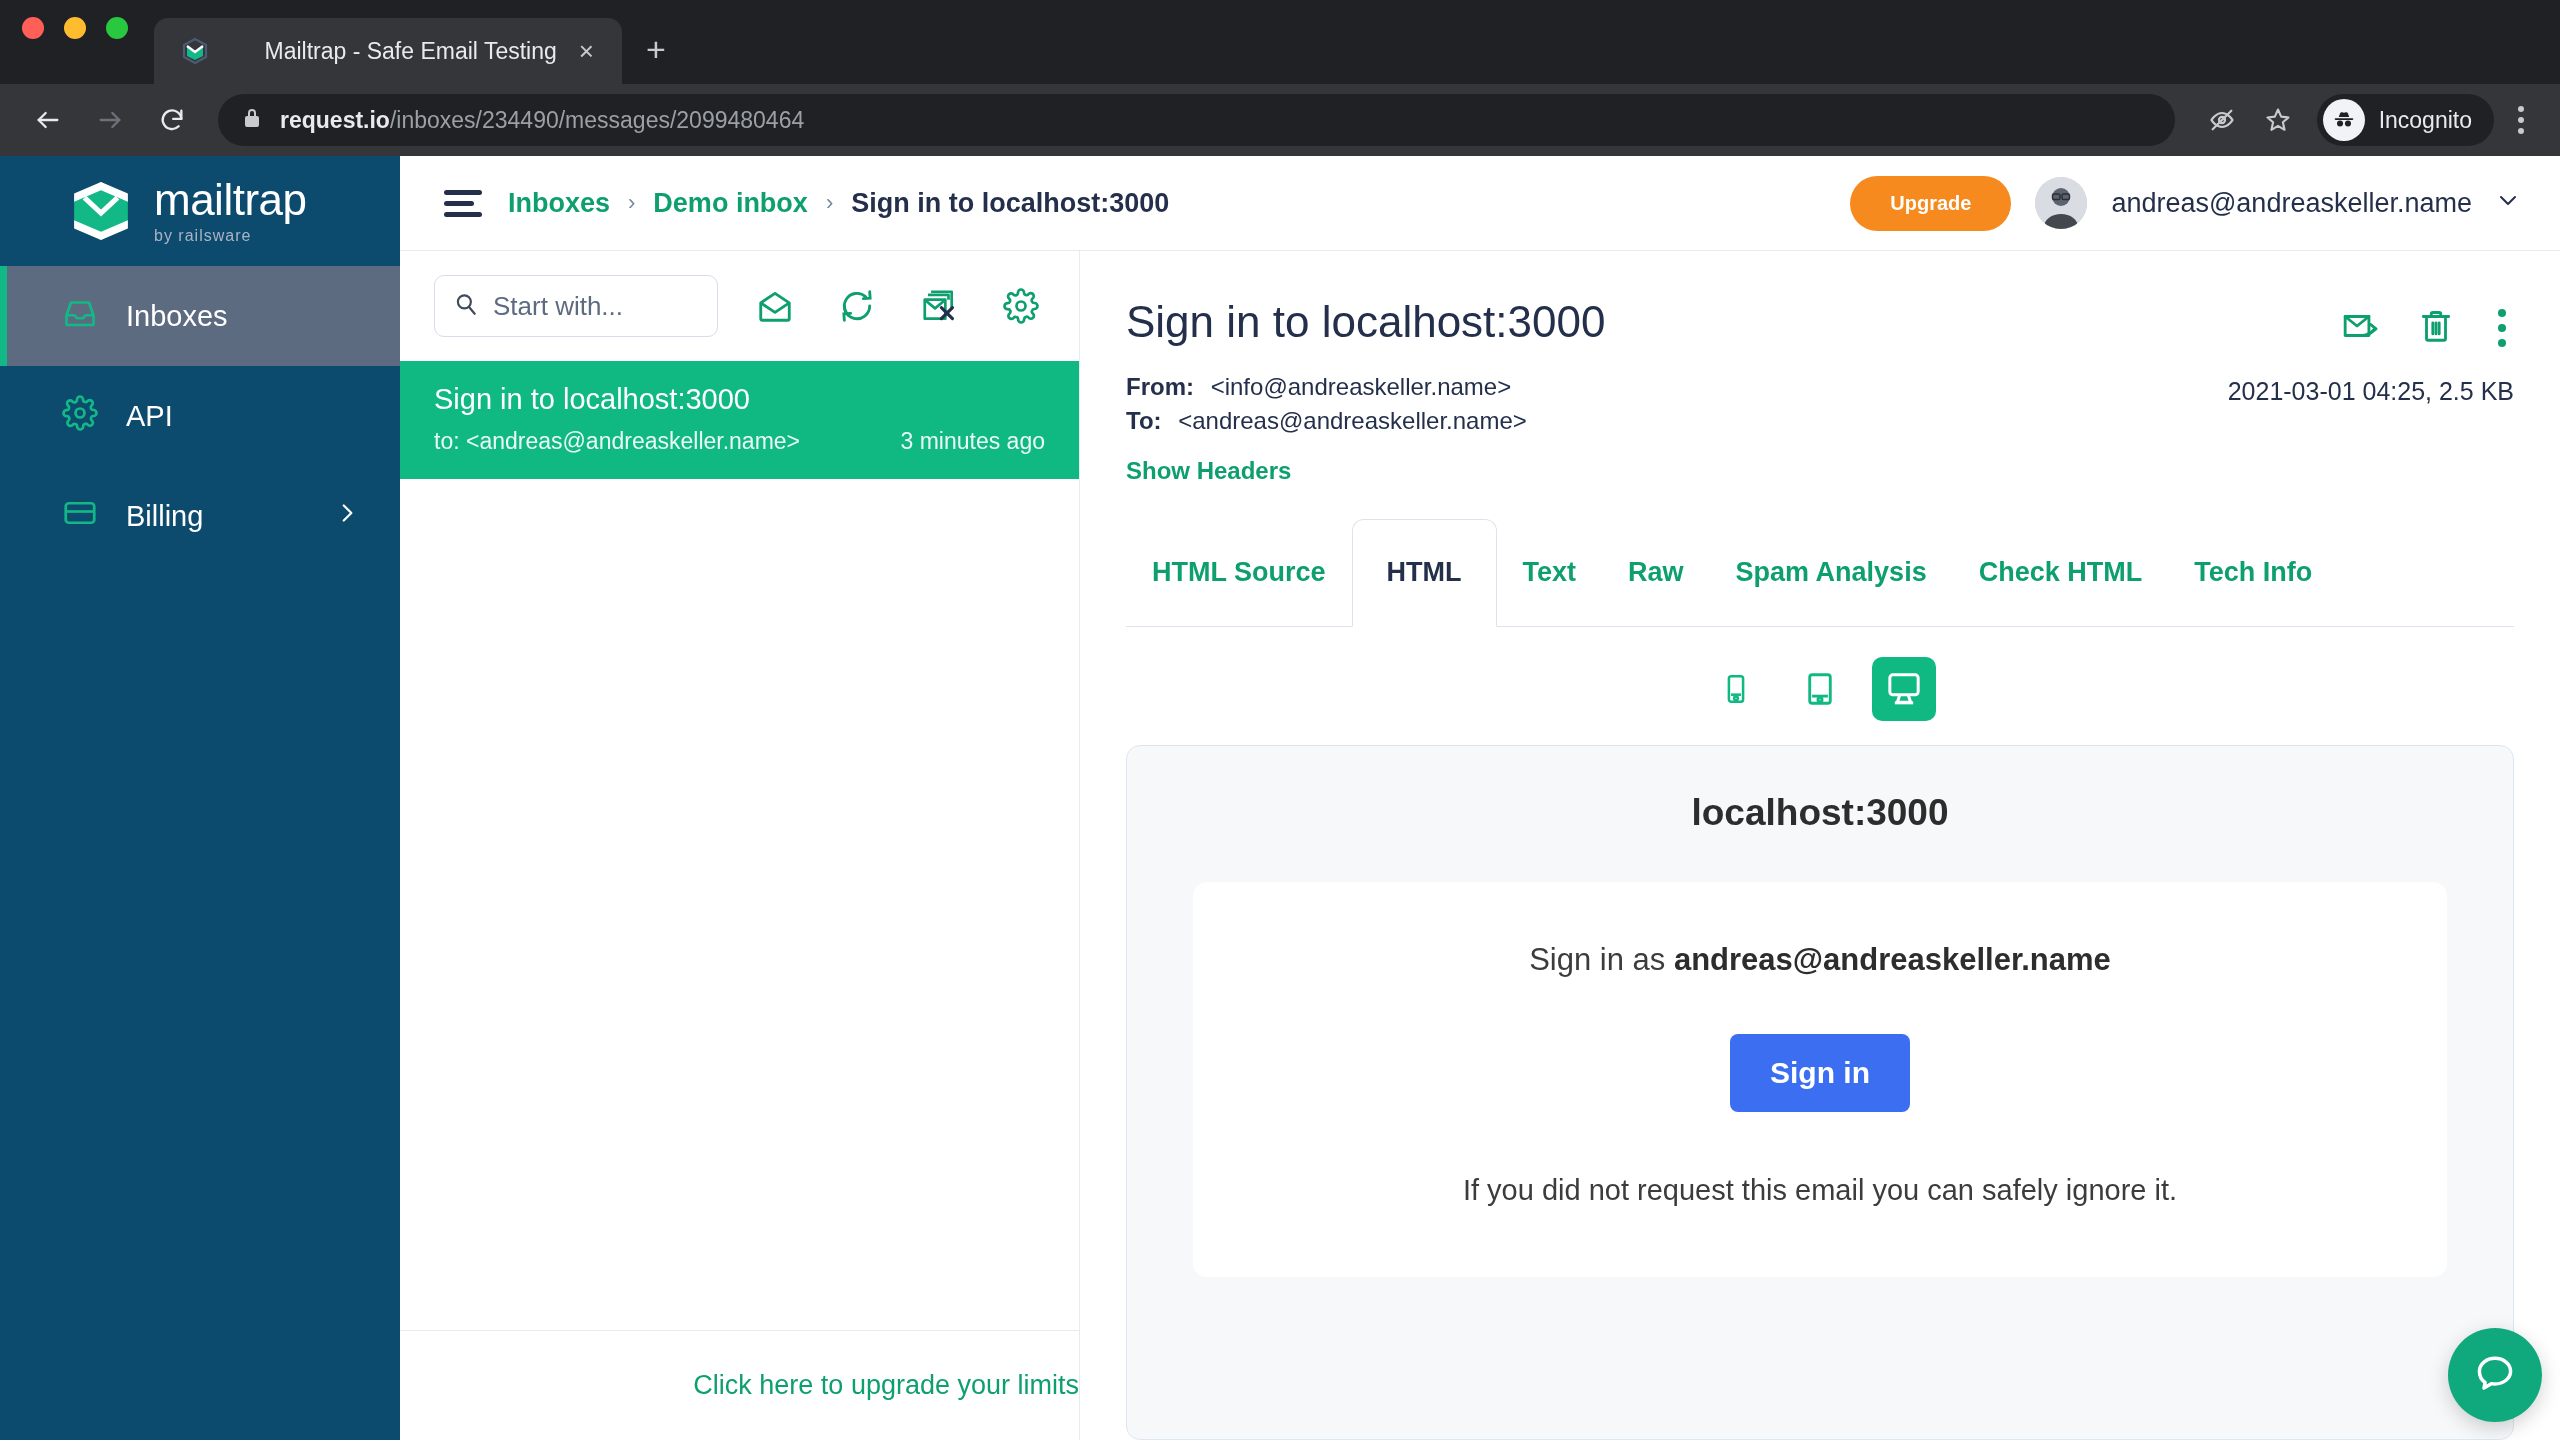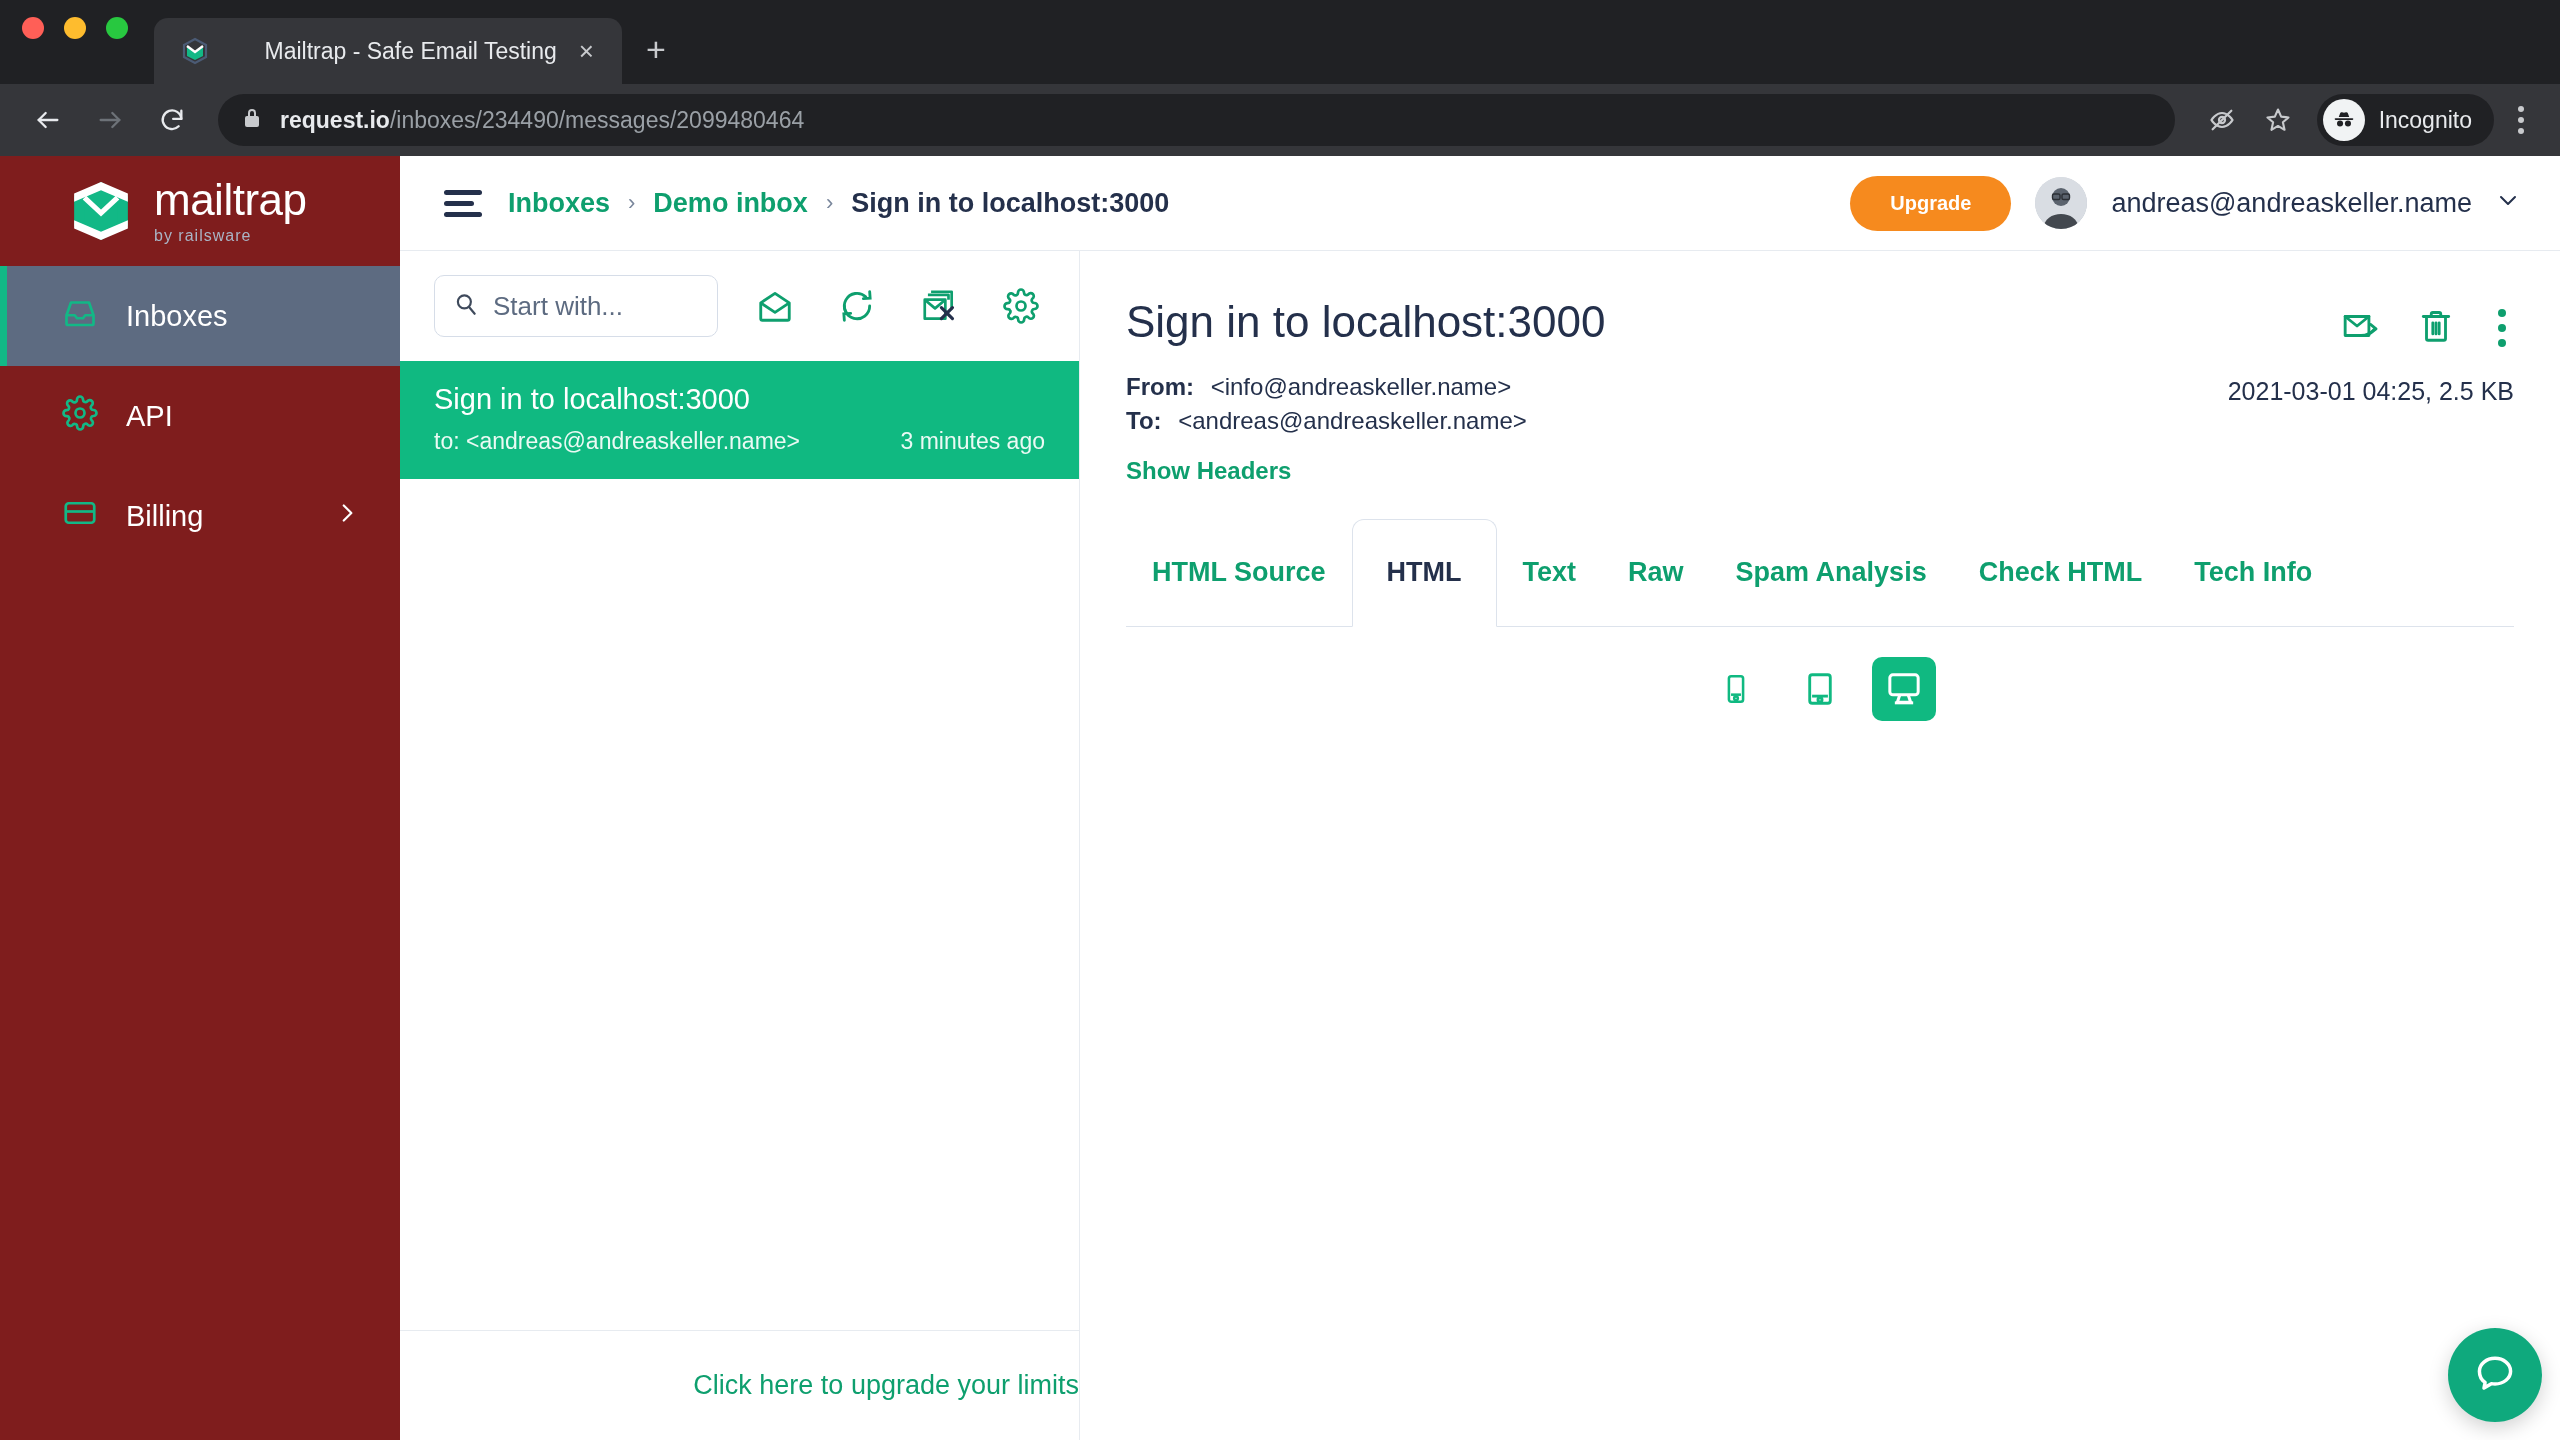--- a/index.html
+++ b/index.html
@@ -62,21 +62,21 @@
     display: flex; align-items: center; justify-content: center; flex: 0 0 42px;
   }
   .incognito-label { color: #e8eaed; font-size: 23px; white-space: nowrap; }
   .kebab { display: flex; flex-direction: column; gap: 5px; align-items: center; padding: 0 14px; }
   .kebab i { width: 6px; height: 6px; border-radius: 50%; background: #c8cacd; display: block; }
 
   
   .app { flex: 1; display: flex; min-height: 0; background: #fff; }
 
   .sidebar {
-    width: 400px; flex: 0 0 400px; background: #7f1d1d; display: flex; flex-direction: column;
+    width: 400px; flex: 0 0 400px; background: #0c4a6e; display: flex; flex-direction: column;
   }
   .logo-area { height: 110px; display: flex; align-items: center; padding-left: 70px; gap: 22px; }
   .logo-text { display: flex; flex-direction: column; line-height: 1; }
   .logo-word { color: #fff; font-size: 44px; font-weight: 500; letter-spacing: -0.5px; }
   .logo-sub { color: #aab4c5; font-size: 16px; margin-top: 6px; letter-spacing: 1px; }
 
   .nav-item {
     height: 100px; display: flex; align-items: center; gap: 28px; padding-left: 62px;
     color: #ffffff; font-size: 29px; position: relative;
   }
@@ -501,20 +501,28 @@
             </span>
             <span class="device-btn active">
               <svg viewBox="0 0 24 24" width="40" height="40" fill="none" stroke="#ffffff" stroke-width="1.8" stroke-linejoin="round">
                   <rect x="3.5" y="3.5" width="17" height="12" rx="1.8"></rect>
                   <path d="M9.5 15.5 8 20h8l-1.5-4.5"></path>
                   <line x1="6.5" y1="20.3" x2="17.5" y2="20.3"></line>
                 </svg>
             </span>
           </div>
 
+          <div class="preview">
+            <div class="preview-host">localhost:3000</div>
+            <div class="preview-card">
+              <div class="preview-line"><span>Sign in as </span><span class="strong">andreas@andreaskeller.name</span></div>
+              <button class="signin-btn">Sign in</button>
+              <div class="preview-note">If you did not request this email you can safely ignore it.</div>
+            </div>
+          </div>
 
           <div class="beacon">
             <span>
               <svg viewBox="0 0 24 24" width="44" height="44" fill="none" stroke="#ffffff" stroke-width="1.9" stroke-linejoin="round">
                   <path d="M12 4c4.7 0 8.5 3.1 8.5 7s-3.8 7-8.5 7c-.7 0-1.4-.07-2-.2L6 20.2l.6-3.1C4.6 15.8 3.5 13.8 3.5 11c0-3.9 3.8-7 8.5-7z"></path>
                 </svg>
             </span>
           </div>
         </div>
 

